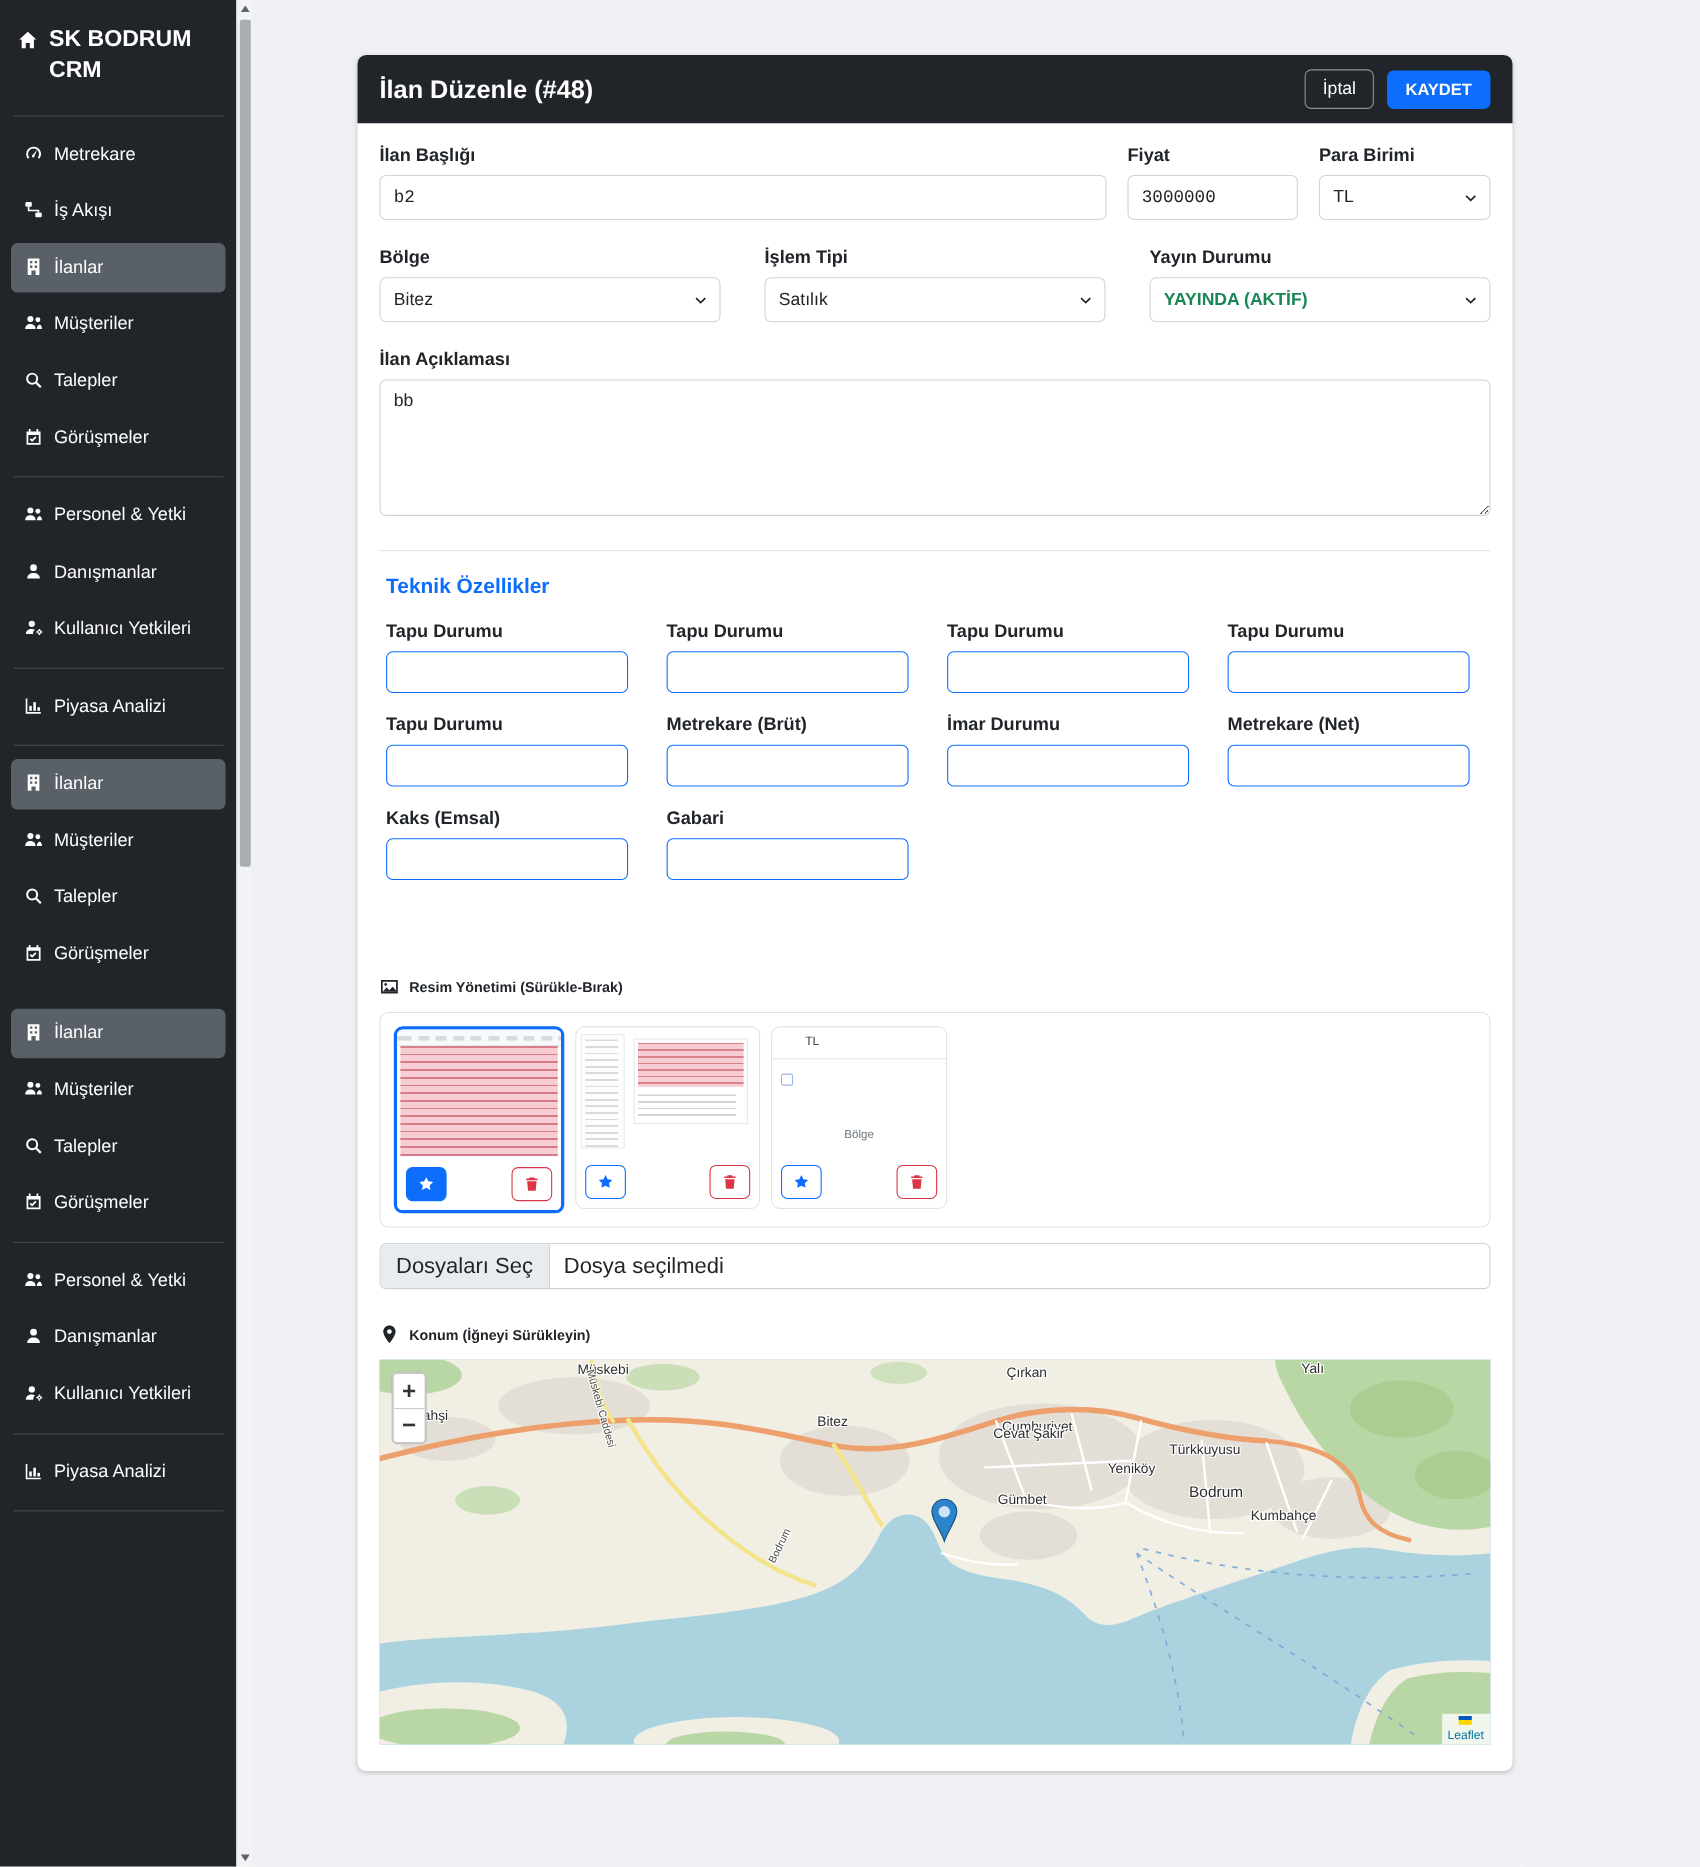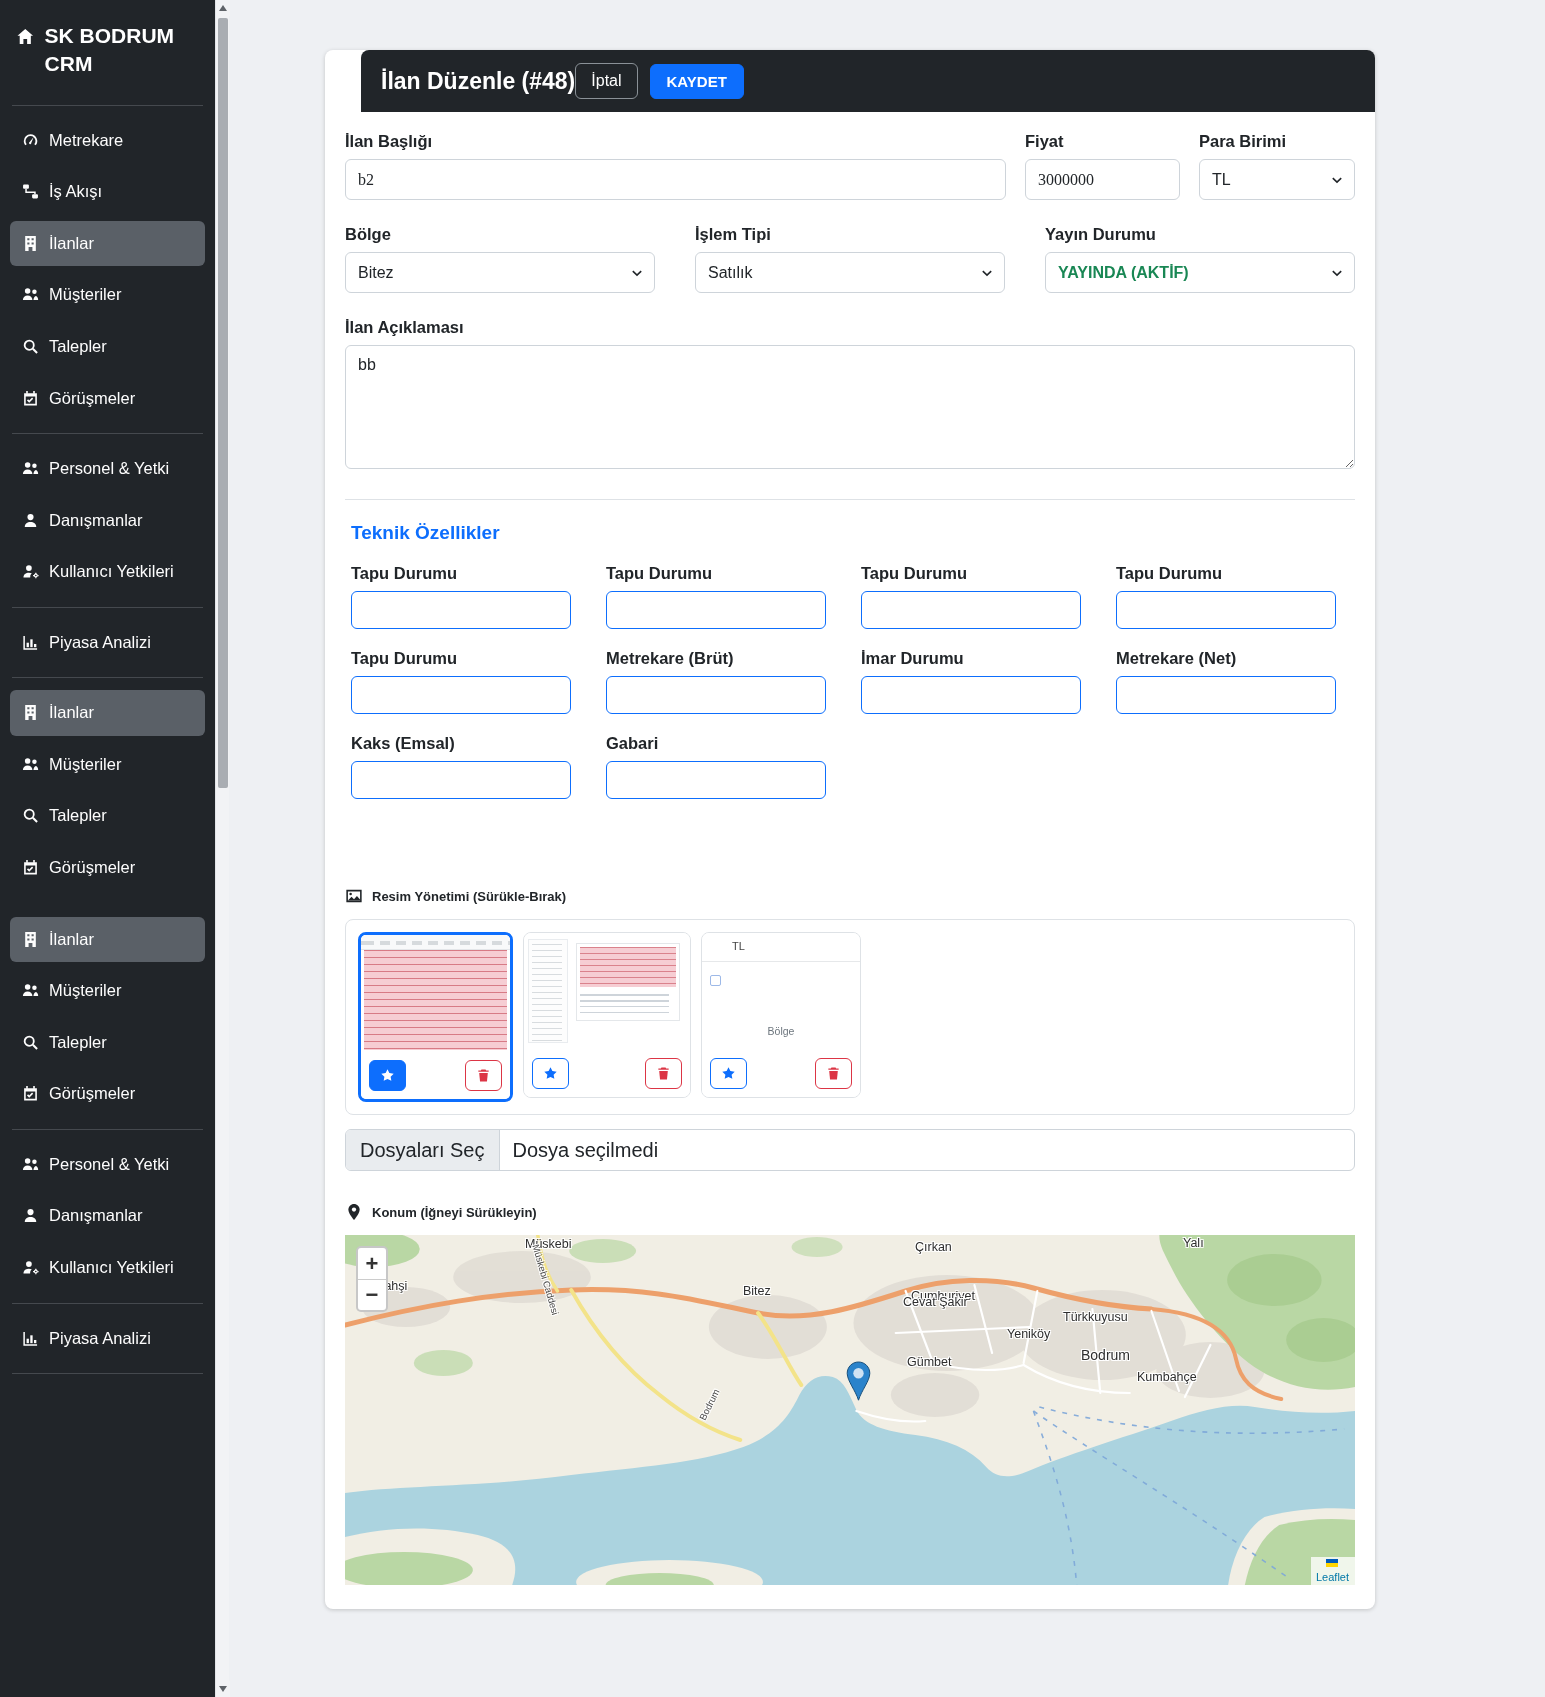--- a/index.html
+++ b/index.html
@@ -40,38 +40,38 @@
   .sb-thumb { position:absolute; left:2px; width:10px; top:18px; height:770px; background:#a9adb2; border-radius:2px; }
 
   
   .main { position:absolute; left:229px; top:0; width:1316px; height:100%; }
   .card {
     position:absolute; left:96px; top:50px; width:1050px;
     background:#fff; border-radius:8px; box-shadow:0 1px 4px rgba(0,0,0,.18);
   }
   .card-header {
     background:#212529; color:#fff; border-radius:8px 8px 0 0;
-    padding:13px 20px; display:flex; justify-content:flex-start; align-items:center;margin-left:36px;
+    padding:13px 20px; display:flex; justify-content:space-between; align-items:center;
   }
   .card-title { font-size:23px; font-weight:bold; }
   .header-actions { display:flex; gap:12px; align-items:center; }
   .btn-cancel {
     background:transparent; color:#fff; border:1px solid #8a9197; border-radius:6px;
     padding:8px 15px; font-size:16px; cursor:pointer;
   }
   .btn-save {
     background:#0d6efd; color:#fff; border:1px solid #0d6efd; border-radius:6px;
     padding:8px 16px; font-size:15px; font-weight:bold; cursor:pointer;
   }
   .card-body { padding:20px 20px 24px 20px; }
 
   .f-label { font-weight:bold; font-size:16.5px; margin-bottom:8px; display:block; }
   .inp {
     width:100%; height:41px; border:1px solid #ced4da; border-radius:6px;
-    padding:0 12px; font-size:16px; font-family:Liberation Serif, serif; color:#212529; background:#fff;
+    padding:0 12px; font-size:16px; font-family:Liberation Mono, monospace; color:#212529; background:#fff;
   }
   .sel {
     position:relative; width:100%; height:41px; border:1px solid #ced4da; border-radius:6px;
     padding:0 30px 0 12px; font-size:16px; display:flex; align-items:center; background:#fff; cursor:pointer;
   }
   .sel .chev { position:absolute; right:10px; top:13px; width:14px; height:14px; color:#212529; }
   .sel-green { color:#198754; font-weight:bold; }
 
   .row1 { display:flex; gap:19px; }
   .row1 .f-title { flex:1; } .row1 .f-price { width:155px; } .row1 .f-curr { width:156px; }

